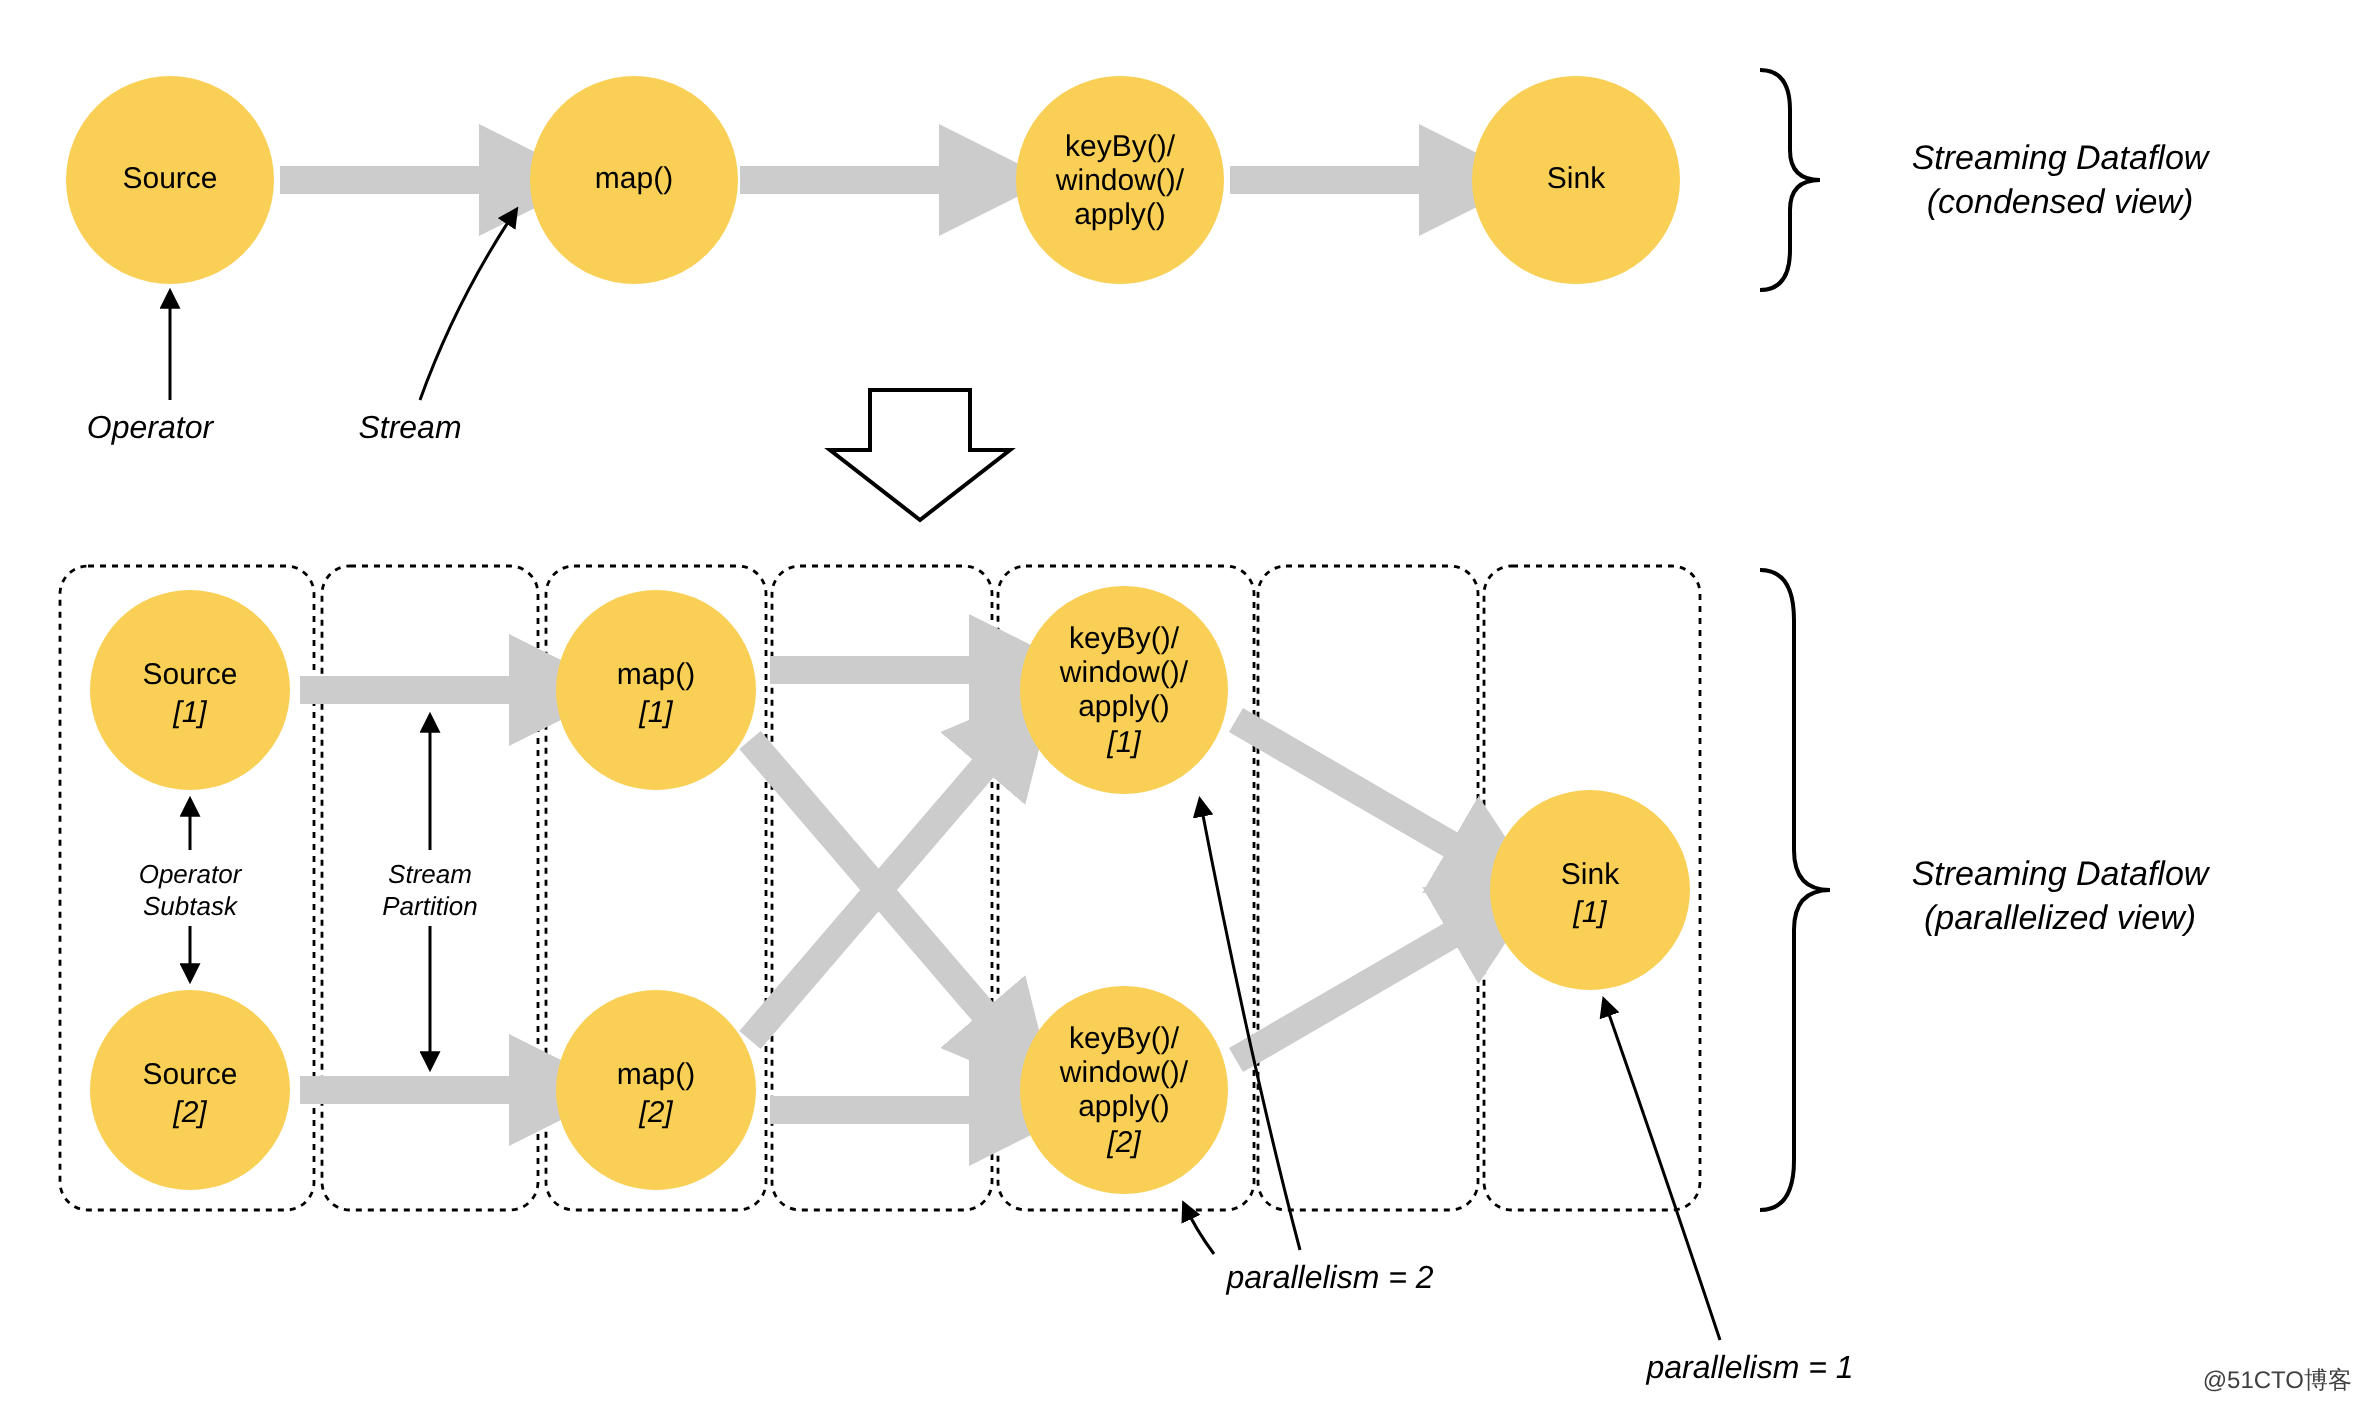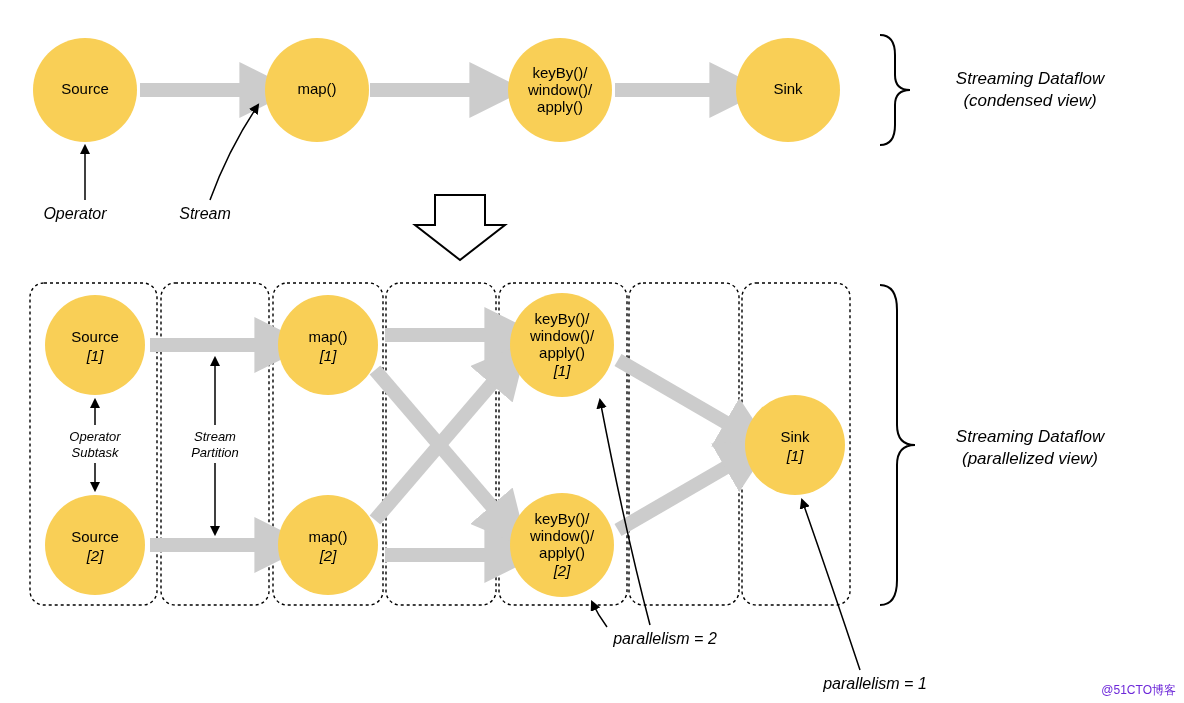--- a/index.html
+++ b/index.html
@@ -3,21 +3,21 @@
 <meta charset="utf-8">
 <style>
   html,body{margin:0;padding:0;}
   body{width:1184px;height:703px;background:#fff;font-family:Verdana,Geneva,sans-serif;position:relative;}
   svg{position:absolute;top:0;left:0;}
   .node-text{font-size:15px;text-anchor:middle;dominant-baseline:middle;}
   .node-text-italic{font-size:15px;font-style:italic;text-anchor:middle;dominant-baseline:middle;}
   .label-text{font-size:16px;font-style:italic;text-anchor:middle;dominant-baseline:middle;}
   .title-text{font-size:17px;font-style:italic;text-anchor:middle;dominant-baseline:middle;}
   .small-italic{font-size:13px;font-style:italic;text-anchor:middle;dominant-baseline:middle;}
-  .watermark{position:absolute;right:8px;bottom:4px;color:#6d28d9;font-size:12px;font-family:Arial,sans-serif;}
+  .watermark{position:absolute;right:8px;bottom:4px;color:#404040;font-size:12px;font-family:Arial,sans-serif;}
 </style>
 </head>
 <body>
 
 <svg width="1184" height="703">
   <defs>
     <marker id="arrow-gray" viewBox="0 0 10 10" refX="1" refY="5" markerWidth="4" markerHeight="4" orient="auto">
       <path d="M0,0 L10,5 L0,10 Z" fill="#CCCCCC"></path>
     </marker>
     <marker id="arrow-black" viewBox="0 0 10 10" refX="8" refY="5" markerWidth="7" markerHeight="7" orient="auto">

